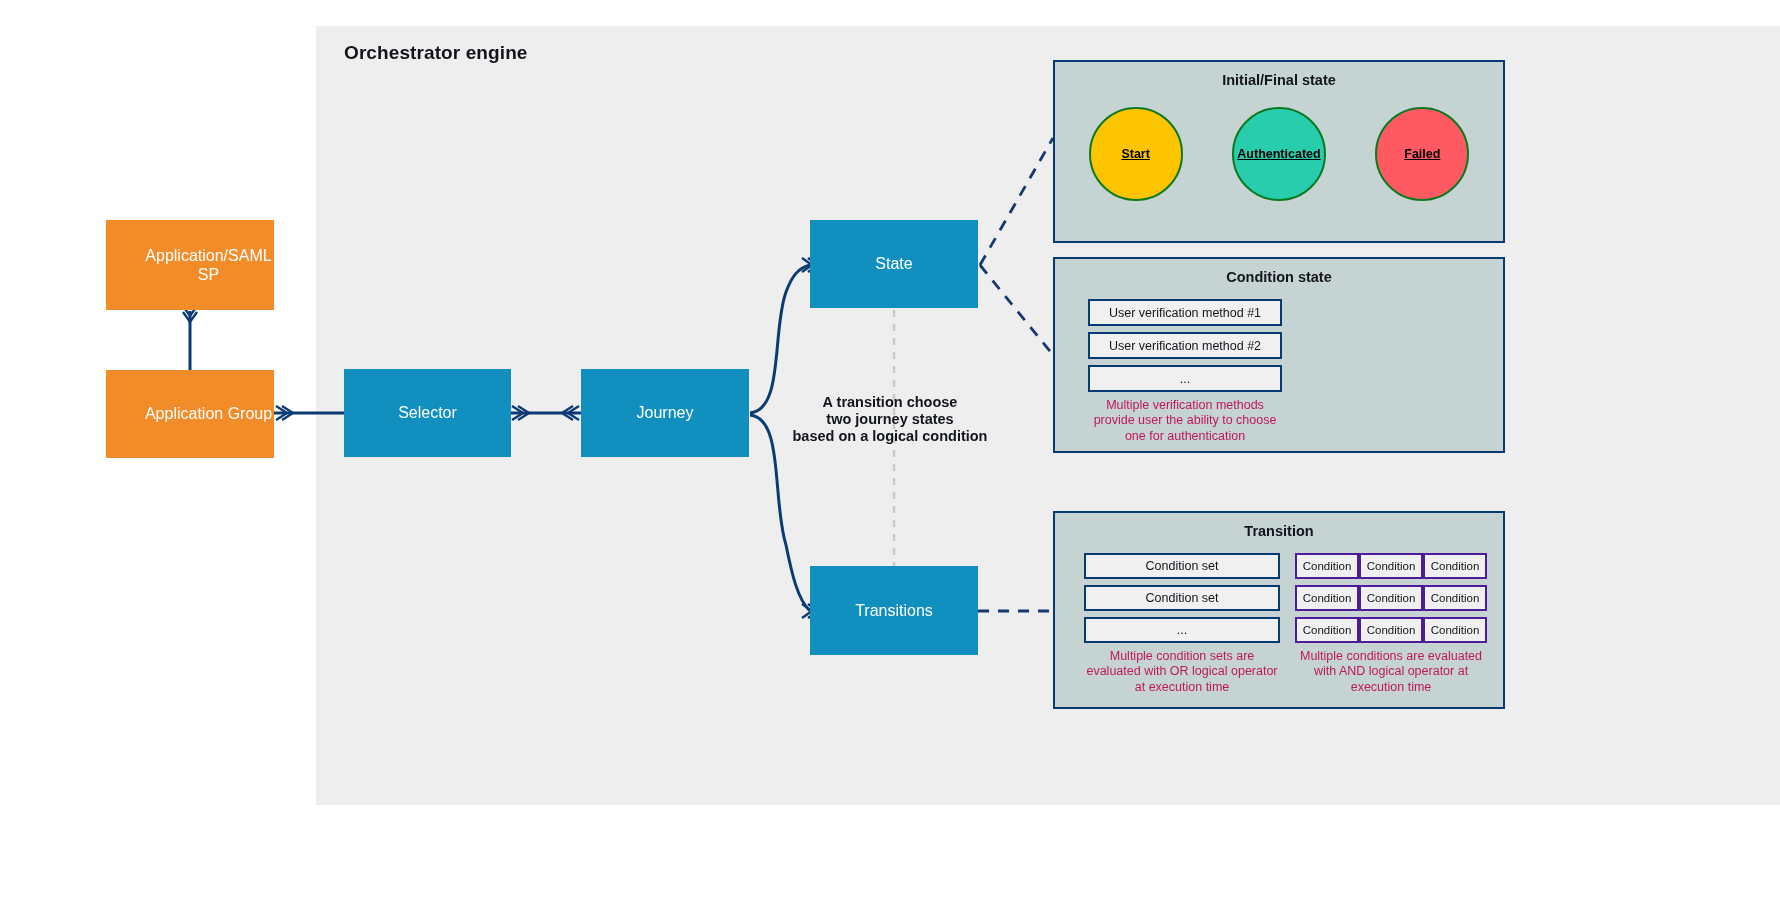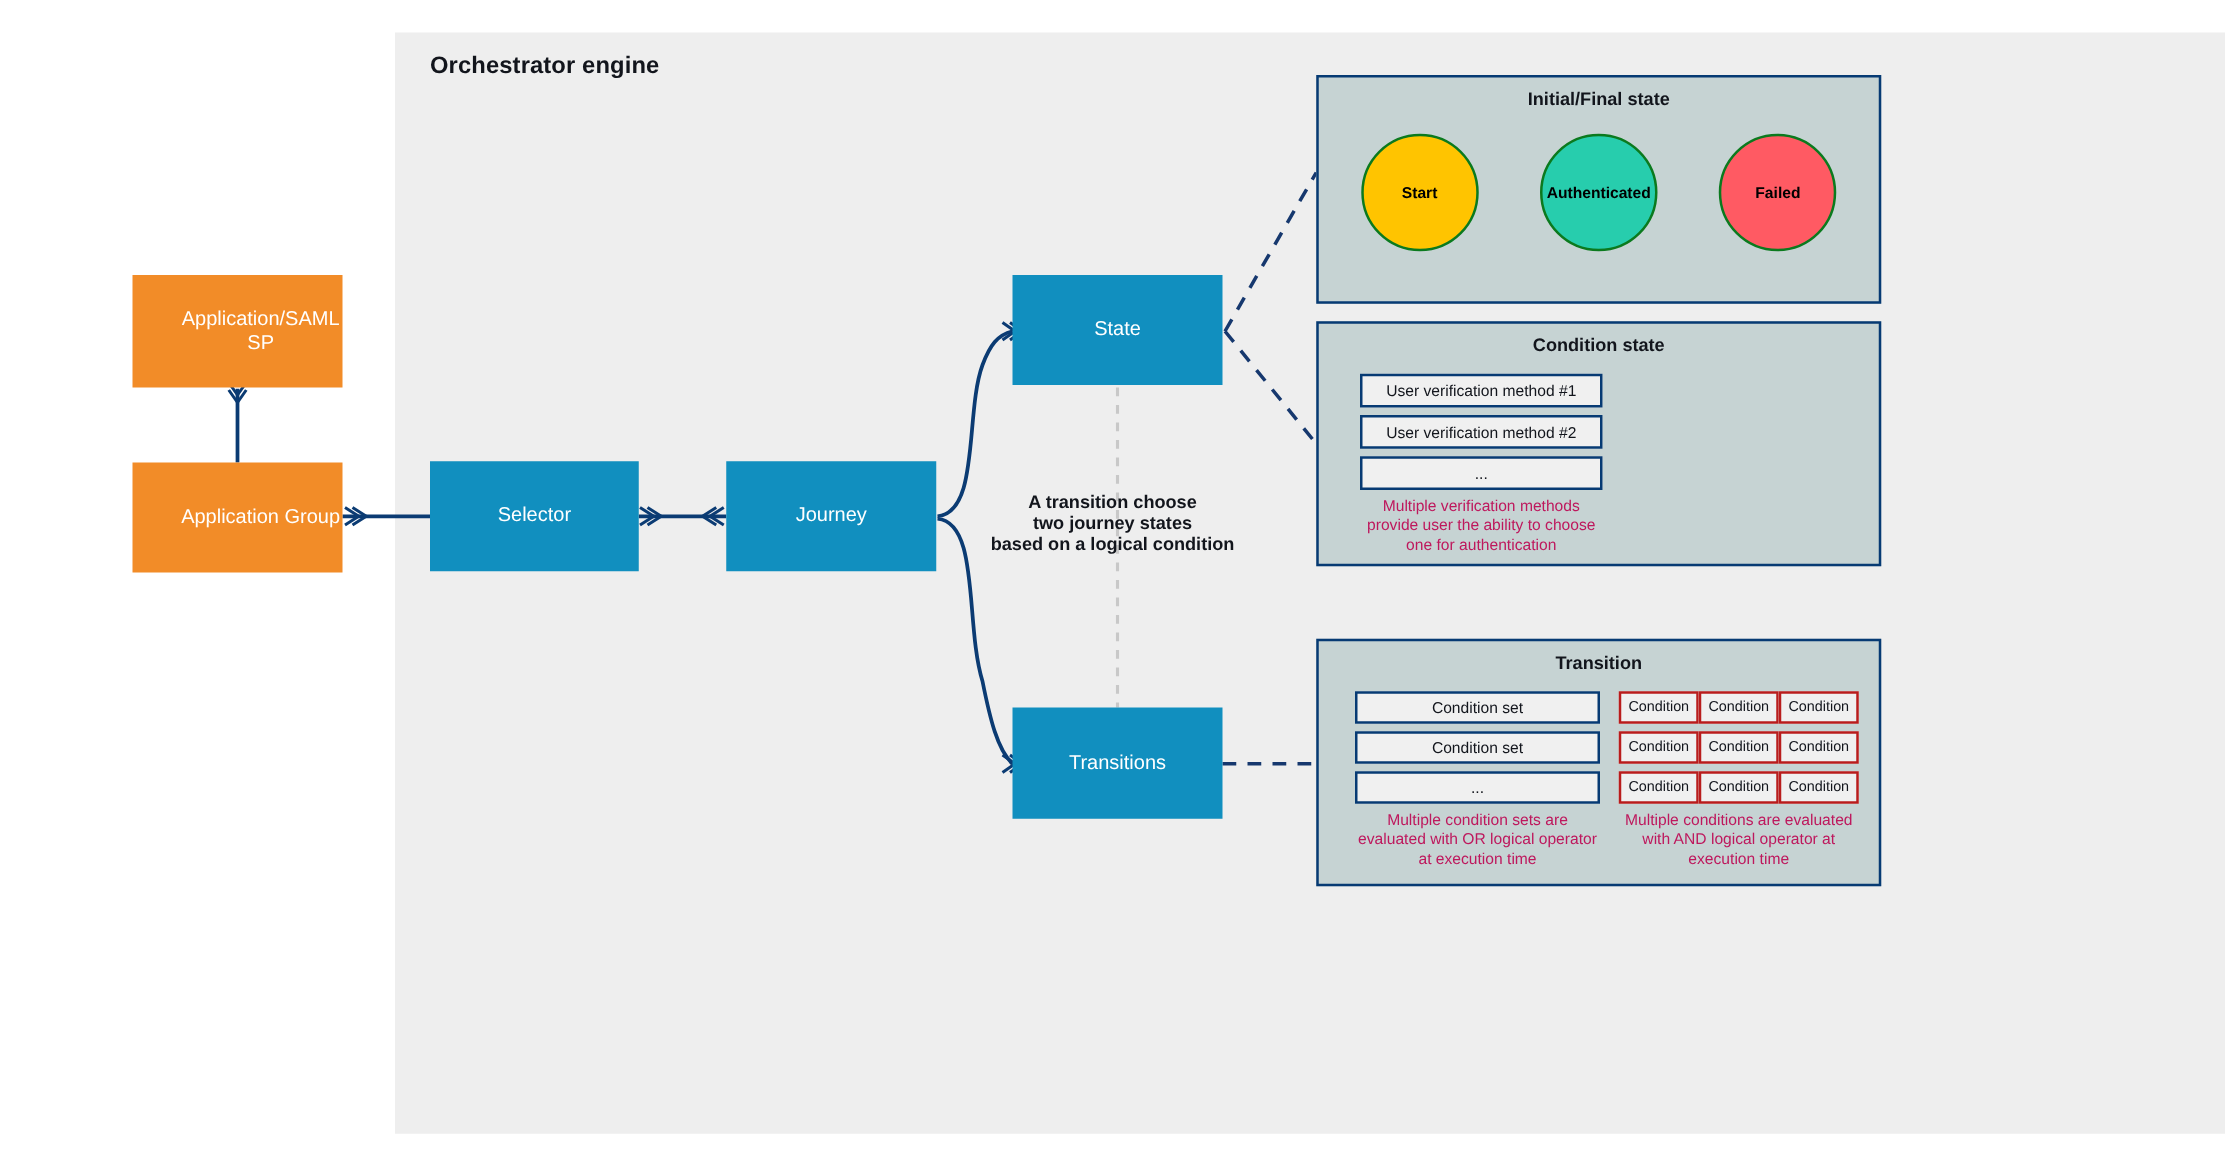--- a/index.html
+++ b/index.html
@@ -3,21 +3,21 @@
 <meta charset="utf-8">
 <style>
   html, body {
     margin: 0;
     padding: 0;
     background: #ffffff;
   }
   #canvas {
     position: relative;
     width: 1780px;
-    height: 920px;
+    height: 805px;
     background: #ffffff;
     font-family: "Liberation Sans", sans-serif;
     overflow: hidden;
   }
   #svg-layer {
     position: absolute;
     left: 0; top: 0;
     width: 1780px;
     height: 920px;
     pointer-events: none;
@@ -98,20 +98,21 @@
   
   .circle-row {
     position: absolute;
     left: 0; right: 0;
     top: 45px;
     display: flex;
     justify-content: space-around;
     align-items: center;
     padding: 0 9px;
     box-sizing: border-box;
+    text-decoration: underline;
   }
   .state-circle {
     width: 94px;
     height: 94px;
     border-radius: 50%;
     border: 2px solid #0b7a1e;
     display: flex;
     align-items: center;
     justify-content: center;
     font-size: 12.5px;
@@ -162,21 +163,21 @@
     top: 40px;
     width: 192px;
   }
   .cond-row {
     display: flex;
     margin-bottom: 6px;
   }
   .cond-cell {
     flex: 1;
     background: #f0f0f0;
-    border: 2px solid #b91c1c;
+    border: 2px solid #4c1d95;
     box-sizing: border-box;
     height: 26px;
     display: flex;
     align-items: center;
     justify-content: center;
     font-size: 11.5px;
     color: #12151c;
   }
 </style>
 </head>

